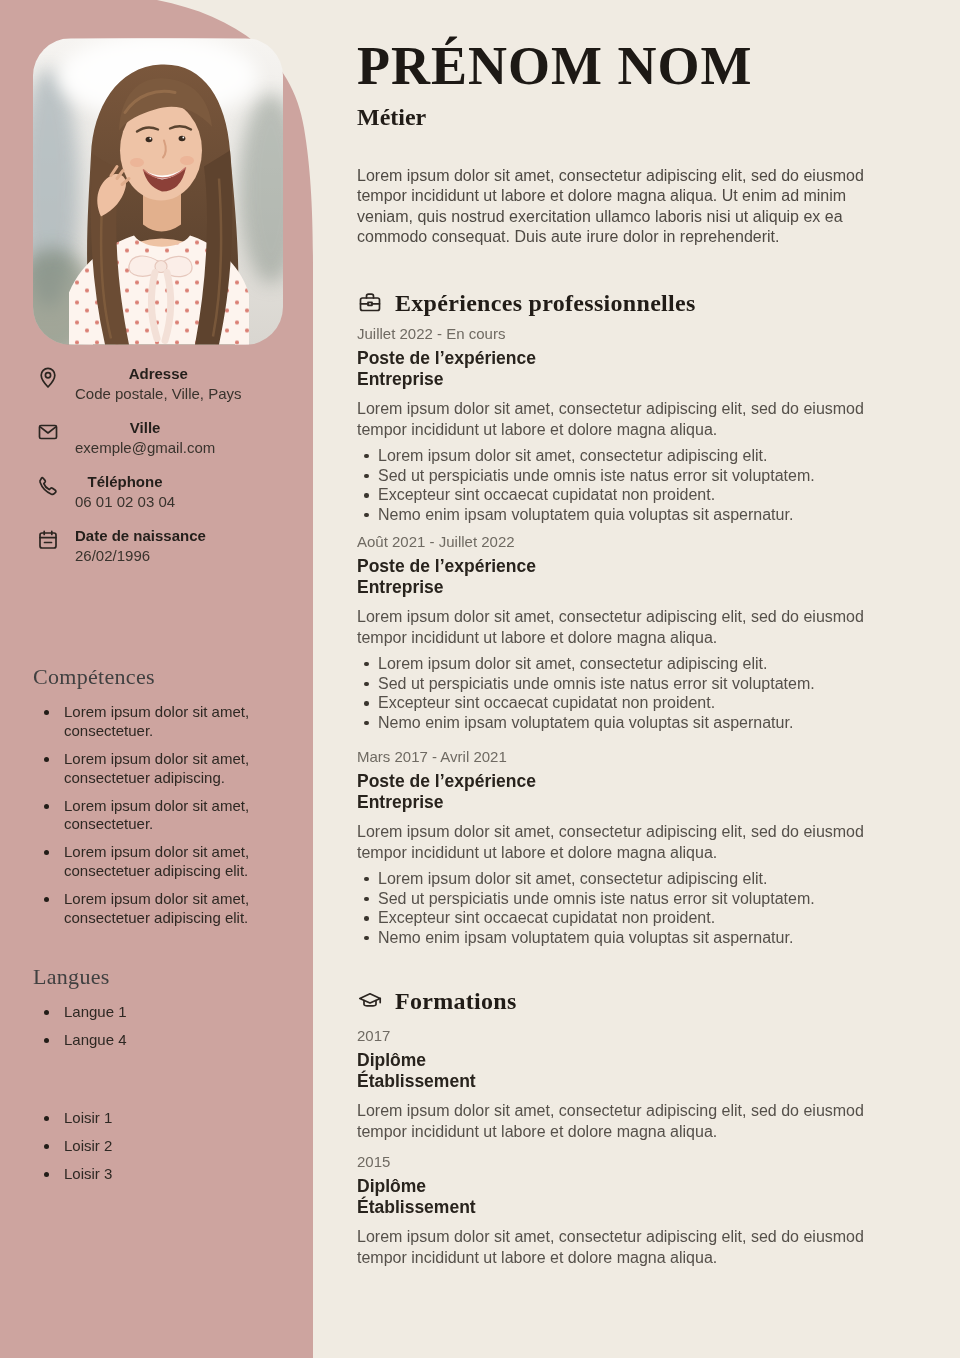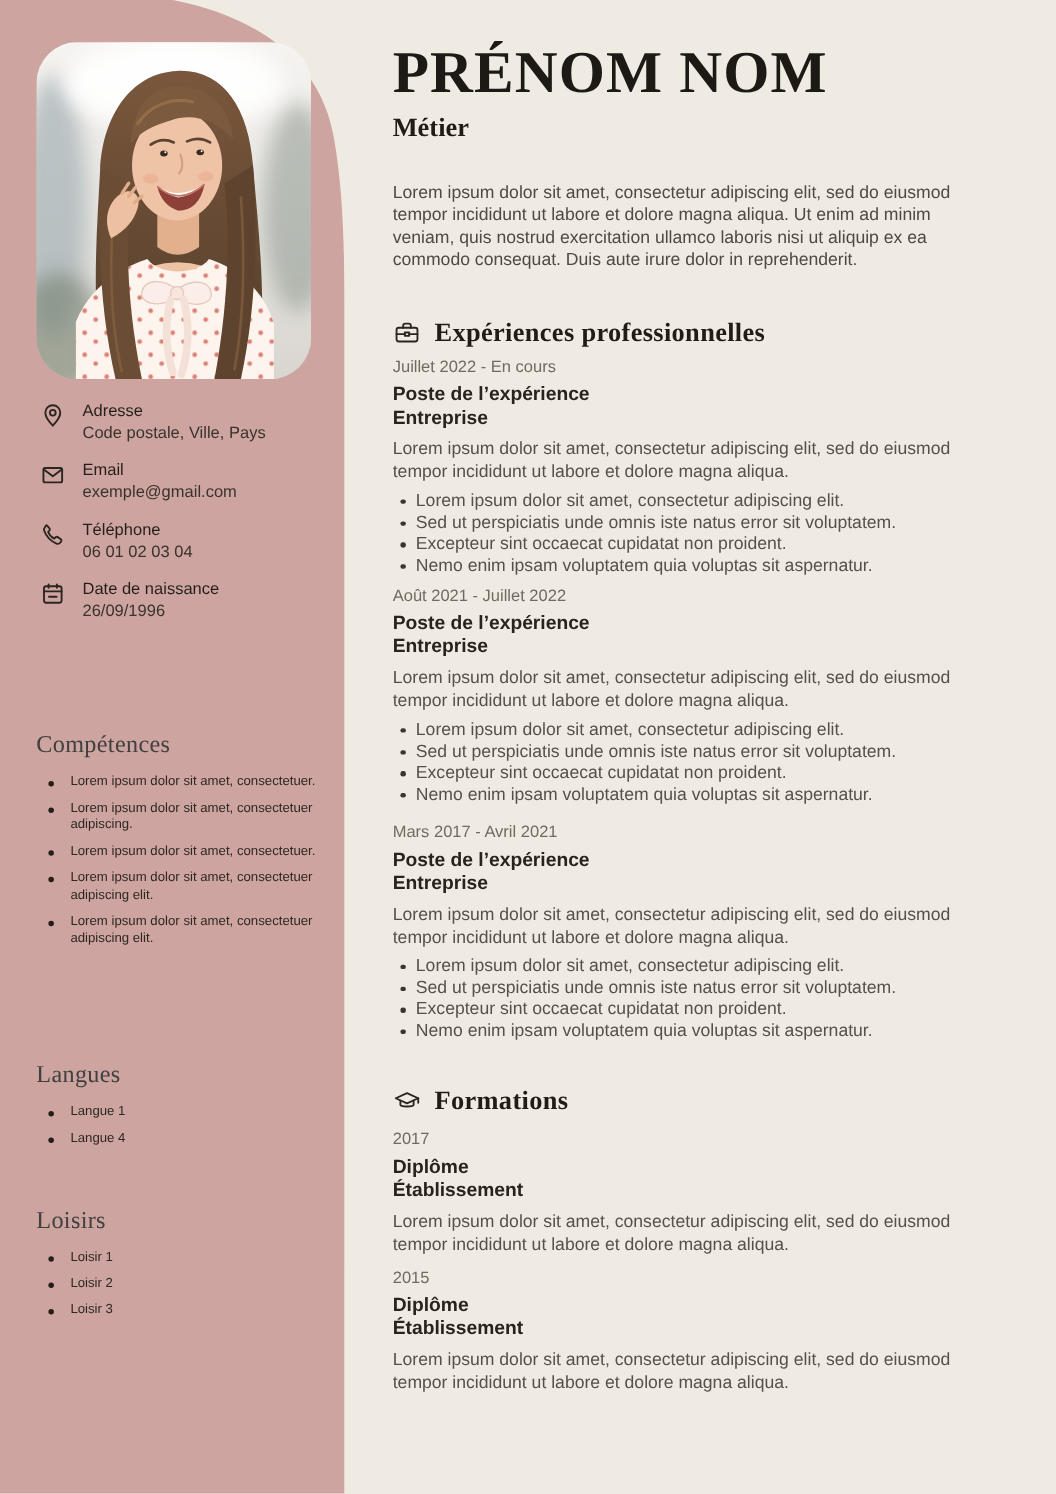--- a/index.html
+++ b/index.html
@@ -13,28 +13,28 @@
   
   .photo { position:absolute; left:33px; top:38px; width:250px; height:307px;
            border-radius:38px; overflow:hidden; z-index:2; }
   .photo svg { display:block; width:100%; height:100%; }
 
   
   .contact { position:absolute; left:36px; top:364px; width:262px; z-index:2;
              display:flex; flex-direction:column; gap:15px; }
   .contact-row { display:flex; gap:15px; align-items:flex-start; }
   .contact-icon { flex:0 0 24px; width:24px; height:24px; margin-top:2px; }
-  .contact-label { font-weight:normal; font-size:15px; line-height:1.3; color:#241f1b; }
+  .contact-label { font-weight:bold; font-size:15px; line-height:1.3; color:#241f1b;text-align:center; }
   .contact-value { font-size:15px; line-height:1.3; color:#39332d; }
 
   .side-section { position:absolute; left:33px; width:256px; z-index:2; }
   .side-heading { font-family:"Liberation Serif", serif; font-weight:normal;
                   font-size:22px; color:#404040; letter-spacing:0.3px; }
   .side-list { list-style:none; margin-top:13px; }
-  .side-list li { position:relative; padding-left:31px; font-size:12px; line-height:1.26;
+  .side-list li { position:relative; padding-left:31px; font-size:15px; line-height:1.26;
                   color:#2e2823; margin-bottom:9px; }
   .side-list li::before { content:""; position:absolute; left:11px; top:7px;
                   width:5px; height:5px; border-radius:50%; background:#231d18; }
   .pos-competences { top:664px; }
   .pos-langues { top:964px; }
   .pos-loisirs { top:1096px; }
 
   
   .main { position:absolute; left:357px; top:0; width:540px; height:1358px; z-index:1; }
   .name { position:absolute; top:38px; left:0; font-family:"Liberation Serif", serif;
@@ -154,41 +154,41 @@
         <div class="contact-label">Adresse</div>
         <div class="contact-value">Code postale, Ville, Pays</div>
       </div>
     </div>
     <div class="contact-row">
       <svg class="contact-icon" viewBox="0 0 24 24">
         <rect class="icon-stroke" x="3.5" y="5.5" width="17" height="13" rx="1.5"></rect>
         <path class="icon-stroke" d="M4.5,7.2 L12,13 L19.5,7.2"></path>
       </svg>
       <div>
-        <div class="contact-label">Email</div>
+        <div class="contact-label">Ville</div>
         <div class="contact-value">exemple@gmail.com</div>
       </div>
     </div>
     <div class="contact-row">
       <svg class="contact-icon" viewBox="0 0 24 24">
         <path class="icon-stroke" d="M6.8,3.8 L9,6.4 C9.5,7 9.4,7.8 8.9,8.4 L7.8,9.6 C8.6,11.8 10.6,14.2 13.2,15.6 L14.6,14.4 C15.1,13.9 15.9,13.9 16.5,14.3 L19.3,16.3 C20,16.8 20.1,17.8 19.5,18.4 L18.2,19.7 C17.5,20.4 16.4,20.6 15.4,20.2 C10.1,17.9 5.9,13.4 4.1,8.3 C3.8,7.4 4,6.4 4.7,5.7 L5.6,4 C6,3.5 6.5,3.4 6.8,3.8 Z"></path>
       </svg>
       <div>
         <div class="contact-label">Téléphone</div>
         <div class="contact-value">06 01 02 03 04</div>
       </div>
     </div>
     <div class="contact-row">
       <svg class="contact-icon" viewBox="0 0 24 24">
         <rect class="icon-stroke" x="4" y="5" width="16" height="15" rx="2"></rect>
         <path class="icon-stroke" d="M8.2,3.4 V6.4 M15.8,3.4 V6.4 M4,9.6 H20 M8.5,14.5 H15.5"></path>
       </svg>
       <div>
         <div class="contact-label">Date de naissance</div>
-        <div class="contact-value">26/09/1996</div>
+        <div class="contact-value">26/02/1996</div>
       </div>
     </div>
   </div>
 
   <div class="side-section pos-competences">
     <div class="side-heading">Compétences</div>
     <ul class="side-list">
       <li>Lorem ipsum dolor sit amet, consectetuer.</li>
       <li>Lorem ipsum dolor sit amet, consectetuer adipiscing.</li>
       <li>Lorem ipsum dolor sit amet, consectetuer.</li>
@@ -199,21 +199,20 @@
 
   <div class="side-section pos-langues">
     <div class="side-heading">Langues</div>
     <ul class="side-list">
       <li>Langue 1</li>
       <li>Langue 4</li>
     </ul>
   </div>
 
   <div class="side-section pos-loisirs">
-    <div class="side-heading">Loisirs</div>
     <ul class="side-list">
       <li>Loisir 1</li>
       <li>Loisir 2</li>
       <li>Loisir 3</li>
     </ul>
   </div>
 
   <div class="main">
     <h1 class="name">PRÉNOM NOM</h1>
     <div class="metier">Métier</div>

